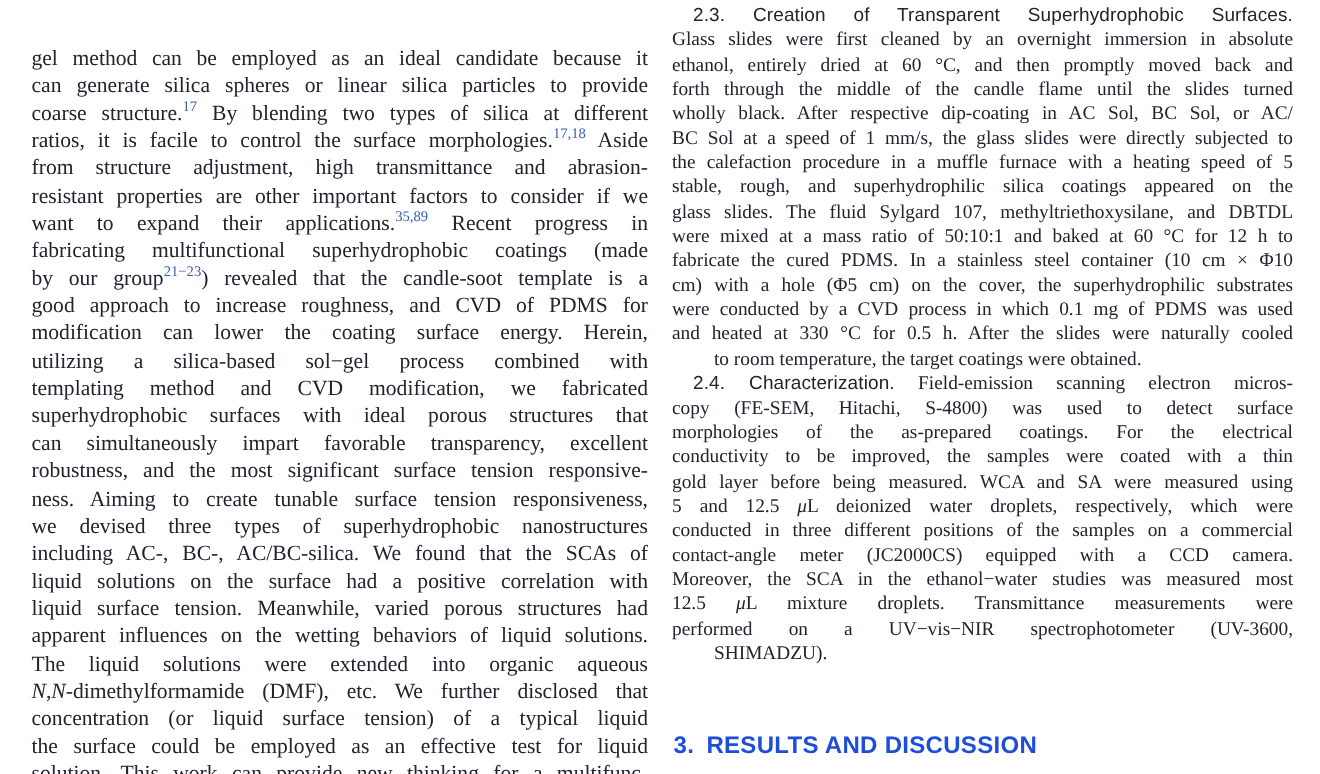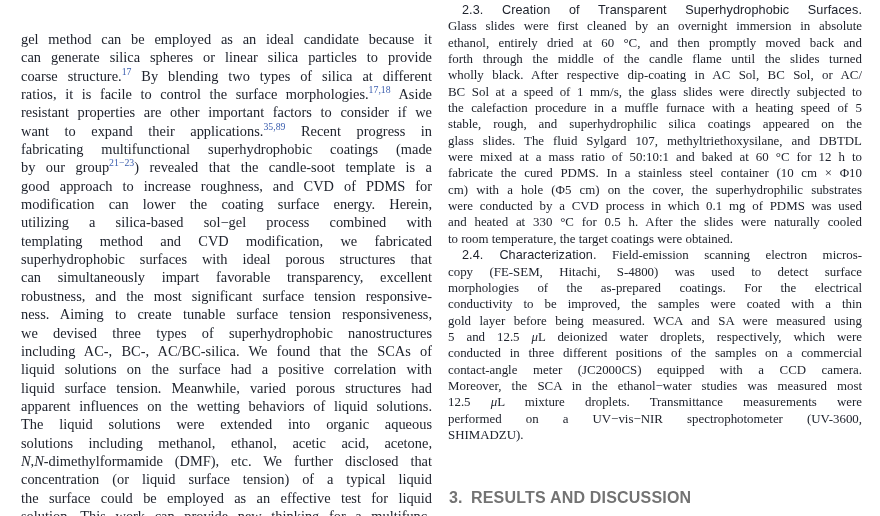--- a/index.html
+++ b/index.html
@@ -33,21 +33,21 @@
     line-height: 16.35px;
   }
   .line {
     text-align: justify;
     text-align-last: justify;
     overflow: hidden;
     white-space: normal;
   }
   .left-col .line { max-height: 18.35px; }
   .right-col .line { max-height: 16.35px; }
-  .line.noj { text-align-last: left; }
+  .line.noj { text-align-last: left; margin-left: 28px; }
   .line.indent { text-indent: 14px; }
   sup.ref {
     color: #3a5dae;
     font-size: 0.68em;
     line-height: 0;
     vertical-align: super;
     letter-spacing: 0;
   }
   .hd {
     font-family: "Liberation Sans", sans-serif;
@@ -58,51 +58,51 @@
   i { font-style: italic; }
   .results-heading {
     position: absolute;
     left: 449px;
     top: 489px;
     width: 414px;
     font-family: "Liberation Sans", sans-serif;
     font-weight: bold;
     font-size: 16px;
     letter-spacing: 0.2px;
-    color: #737373;
+    color: #1d4ed8;
     white-space: nowrap;
   }
 </style>
 </head>
 <body>
 
 <div class="col left-col">
     <div class="line">gel method can be employed as an ideal candidate because it</div>
     <div class="line">can generate silica spheres or linear silica particles to provide</div>
     <div class="line">coarse structure.<sup class="ref">17</sup> By blending two types of silica at different</div>
     <div class="line">ratios, it is facile to control the surface morphologies.<sup class="ref">17,18</sup> Aside</div>
+    <div class="line">from structure adjustment, high transmittance and abrasion-</div>
     <div class="line">resistant properties are other important factors to consider if we</div>
     <div class="line">want to expand their applications.<sup class="ref">35,89</sup> Recent progress in</div>
     <div class="line">fabricating multifunctional superhydrophobic coatings (made</div>
     <div class="line">by our group<sup class="ref">21−23</sup>) revealed that the candle-soot template is a</div>
     <div class="line">good approach to increase roughness, and CVD of PDMS for</div>
     <div class="line">modification can lower the coating surface energy. Herein,</div>
     <div class="line">utilizing a silica-based sol−gel process combined with</div>
     <div class="line">templating method and CVD modification, we fabricated</div>
     <div class="line">superhydrophobic surfaces with ideal porous structures that</div>
     <div class="line">can simultaneously impart favorable transparency, excellent</div>
     <div class="line">robustness, and the most significant surface tension responsive-</div>
     <div class="line">ness. Aiming to create tunable surface tension responsiveness,</div>
     <div class="line">we devised three types of superhydrophobic nanostructures</div>
     <div class="line">including AC-, BC-, AC/BC-silica. We found that the SCAs of</div>
     <div class="line">liquid solutions on the surface had a positive correlation with</div>
     <div class="line">liquid surface tension. Meanwhile, varied porous structures had</div>
     <div class="line">apparent influences on the wetting behaviors of liquid solutions.</div>
     <div class="line">The liquid solutions were extended into organic aqueous</div>
-    <div class="line">solutions including methanol, ethanol, acetic acid, acetone,</div>
     <div class="line"><i>N</i>,<i>N</i>-dimethylformamide (DMF), etc. We further disclosed that</div>
     <div class="line">concentration (or liquid surface tension) of a typical liquid</div>
     <div class="line">the surface could be employed as an effective test for liquid</div>
     <div class="line">solution. This work can provide new thinking for a multifunc-</div>
   </div>
 
 <div class="col right-col">
     <div class="line indent"><span class="hd">2.3. Creation of Transparent Superhydrophobic Surfaces.</span></div>
     <div class="line">Glass slides were first cleaned by an overnight immersion in absolute</div>
     <div class="line">ethanol, entirely dried at 60 °C, and then promptly moved back and</div>

